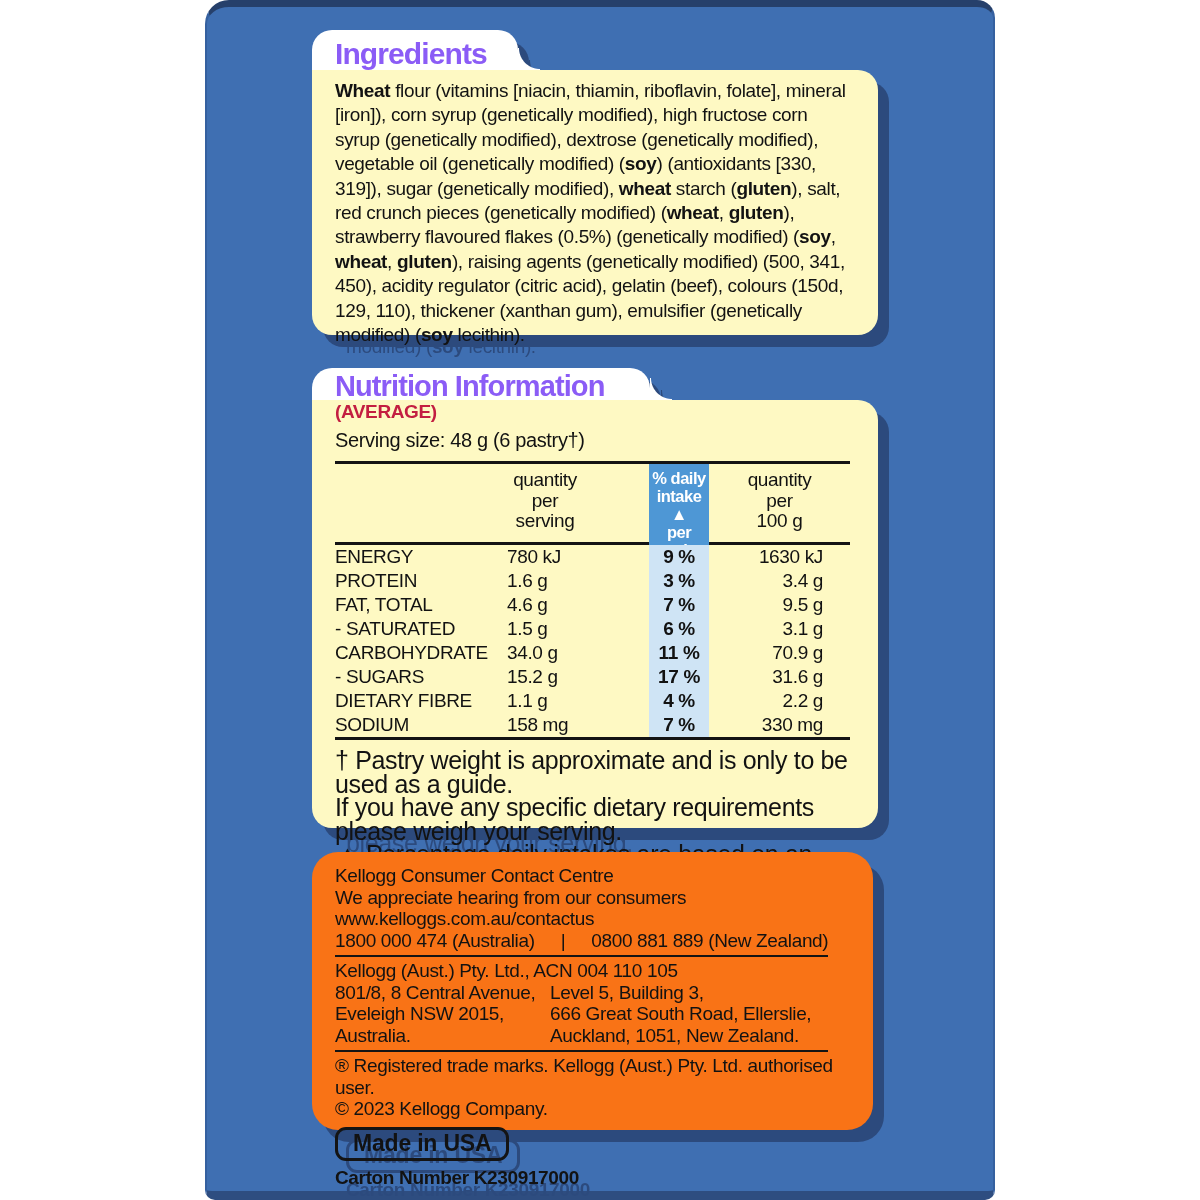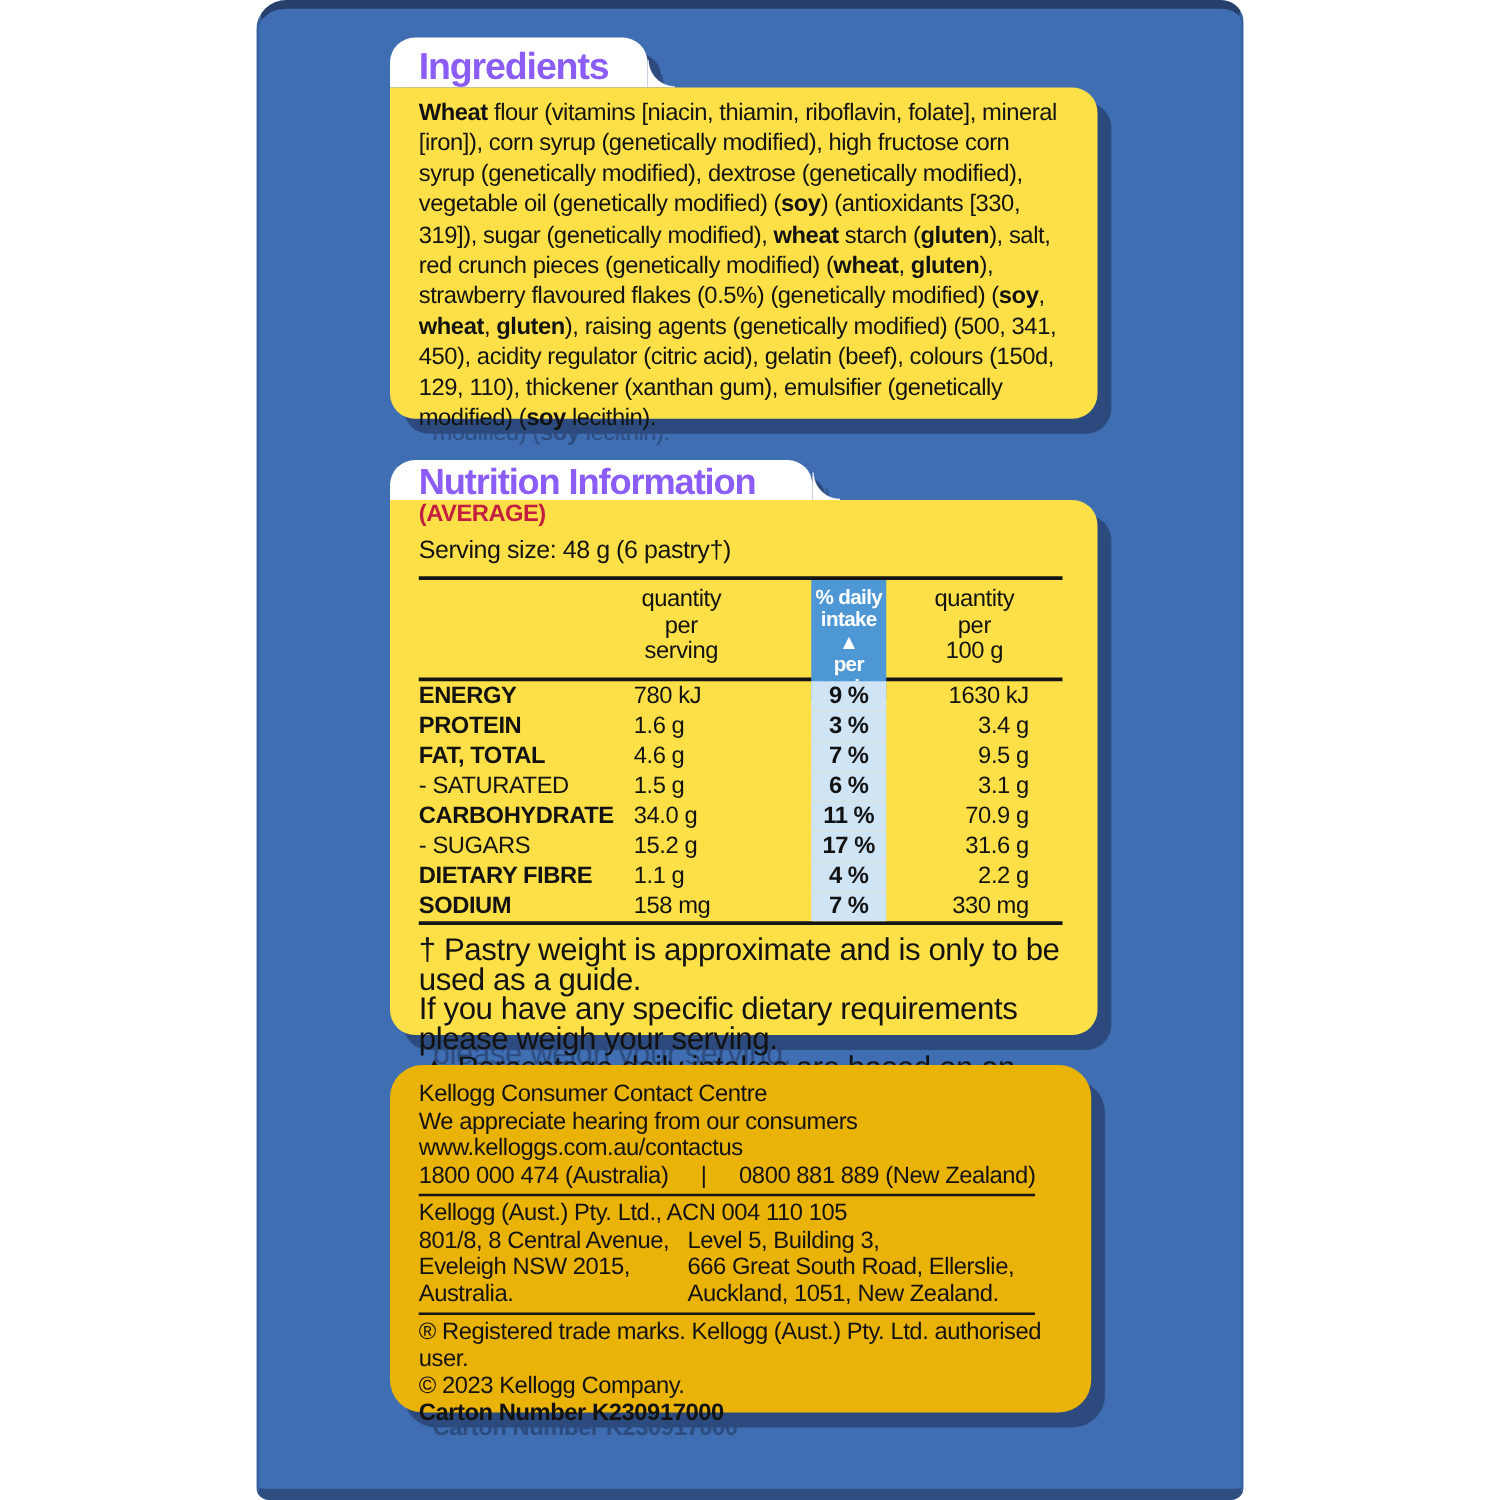--- a/index.html
+++ b/index.html
@@ -21,21 +21,21 @@
   
   .fpanel{position:absolute;filter:drop-shadow(11px 12px 0 #2c4a7d);}
   .ftab{
     position:relative;background:#ffffff;border-radius:20px 20px 0 0;
   }
   .ftab::after{
     content:"";position:absolute;left:100%;bottom:0;width:22px;height:22px;
     background:radial-gradient(circle 22px at 22px 0px, rgba(255,255,255,0) 0 20.5px, #ffffff 21.5px);
   }
   .fbody{
-    position:relative;background:#fde047;border-radius:0 20px 20px 20px;
+    position:relative;background:#fef9c3;border-radius:0 20px 20px 20px;
   }
   .panel-title{
     color:#8b5cf6;font-weight:bold;font-size:30px;letter-spacing:-0.9px;
     padding:8px 0 0 23px;line-height:1.05;
   }
   
   .ing-body{padding:9px 24px 0 23px;font-size:19px;line-height:24.4px;}
   .ing-body b{letter-spacing:-0.35px;}
   .contains{margin-top:20px;font-weight:bold;font-size:19.5px;}
   
@@ -44,31 +44,31 @@
   .ntable{margin:10px 0 0 23px;width:515px;position:relative;}
   .rule{height:3px;background:#141414;}
   .nhead{display:grid;grid-template-columns:172px 76px 66px 60px 114px 27px;height:78px;}
   .h-qty{grid-column:2;text-align:center;white-space:pre-line;font-size:19px;line-height:20.5px;padding-top:6px;}
   .h-pct{
     grid-column:4;background:#4e97d5;color:#ffffff;font-weight:bold;text-align:center;
     white-space:pre-line;font-size:16.5px;line-height:18px;padding-top:5px;letter-spacing:-0.5px;
   }
   .h-100{grid-column:5 / 7;text-align:center;white-space:pre-line;font-size:19px;line-height:20.5px;padding-top:6px;}
   .nrow{display:grid;grid-template-columns:172px 76px 66px 60px 114px 27px;height:24px;line-height:24px;font-size:19px;}
-  .c-label{grid-column:1 / 3;font-weight:bold;white-space:nowrap;}
+  .c-label{grid-column:1 / 3;font-weight:normal;white-space:nowrap;}
   .c-label.sub{font-weight:normal;}
   .c-qty{grid-column:2;white-space:nowrap;}
   .c-pct{grid-column:4;background:#cfe4f5;font-weight:bold;text-align:center;white-space:nowrap;}
   .c-100{grid-column:5;text-align:right;white-space:nowrap;}
   .nrow .c-label{grid-column:1;}
   .footnotes{margin:9px 0 0 23px;font-size:25px;line-height:23.5px;width:530px;}
   
   .contact{
     position:absolute;left:312px;top:852px;width:561px;height:278px;
-    background:#eab308;border-radius:26px;filter:drop-shadow(11px 12px 0 #2c4a7d);
+    background:#f97316;border-radius:26px;filter:drop-shadow(11px 12px 0 #2c4a7d);
     padding:13px 22px 0 23px;font-size:19px;line-height:21.5px;
   }
   .phone-line{display:flex;gap:26px;white-space:nowrap;}
   .c-rule{height:2px;background:#141414;width:493px;margin:4px 0 3px 0;}
   .addr{display:grid;grid-template-columns:215px auto;}
   .madeusa{
     display:inline-block;margin:7px 0 6px 0;border:3px solid #141414;border-radius:11px;
     padding:3px 15px 4px 15px;font-weight:bold;font-size:23px;letter-spacing:-0.2px;
   }
   .carton{font-weight:bold;font-size:19px;}
@@ -196,15 +196,18 @@
         </div>
       <div>
           <div>Level 5, Building 3,</div>
           <div>666 Great South Road, Ellerslie,</div>
           <div>Auckland, 1051, New Zealand.</div>
         </div>
     </div>
     <div class="c-rule"></div>
     <div>® Registered trade marks. Kellogg (Aust.) Pty. Ltd. authorised user.</div>
     <div>© 2023 Kellogg Company.</div>
+    <div>
+      <span class="madeusa">Made in USA</span>
+    </div>
     <div class="carton">Carton Number K230917000</div>
   </div>
 </div>
 
 </body></html>

